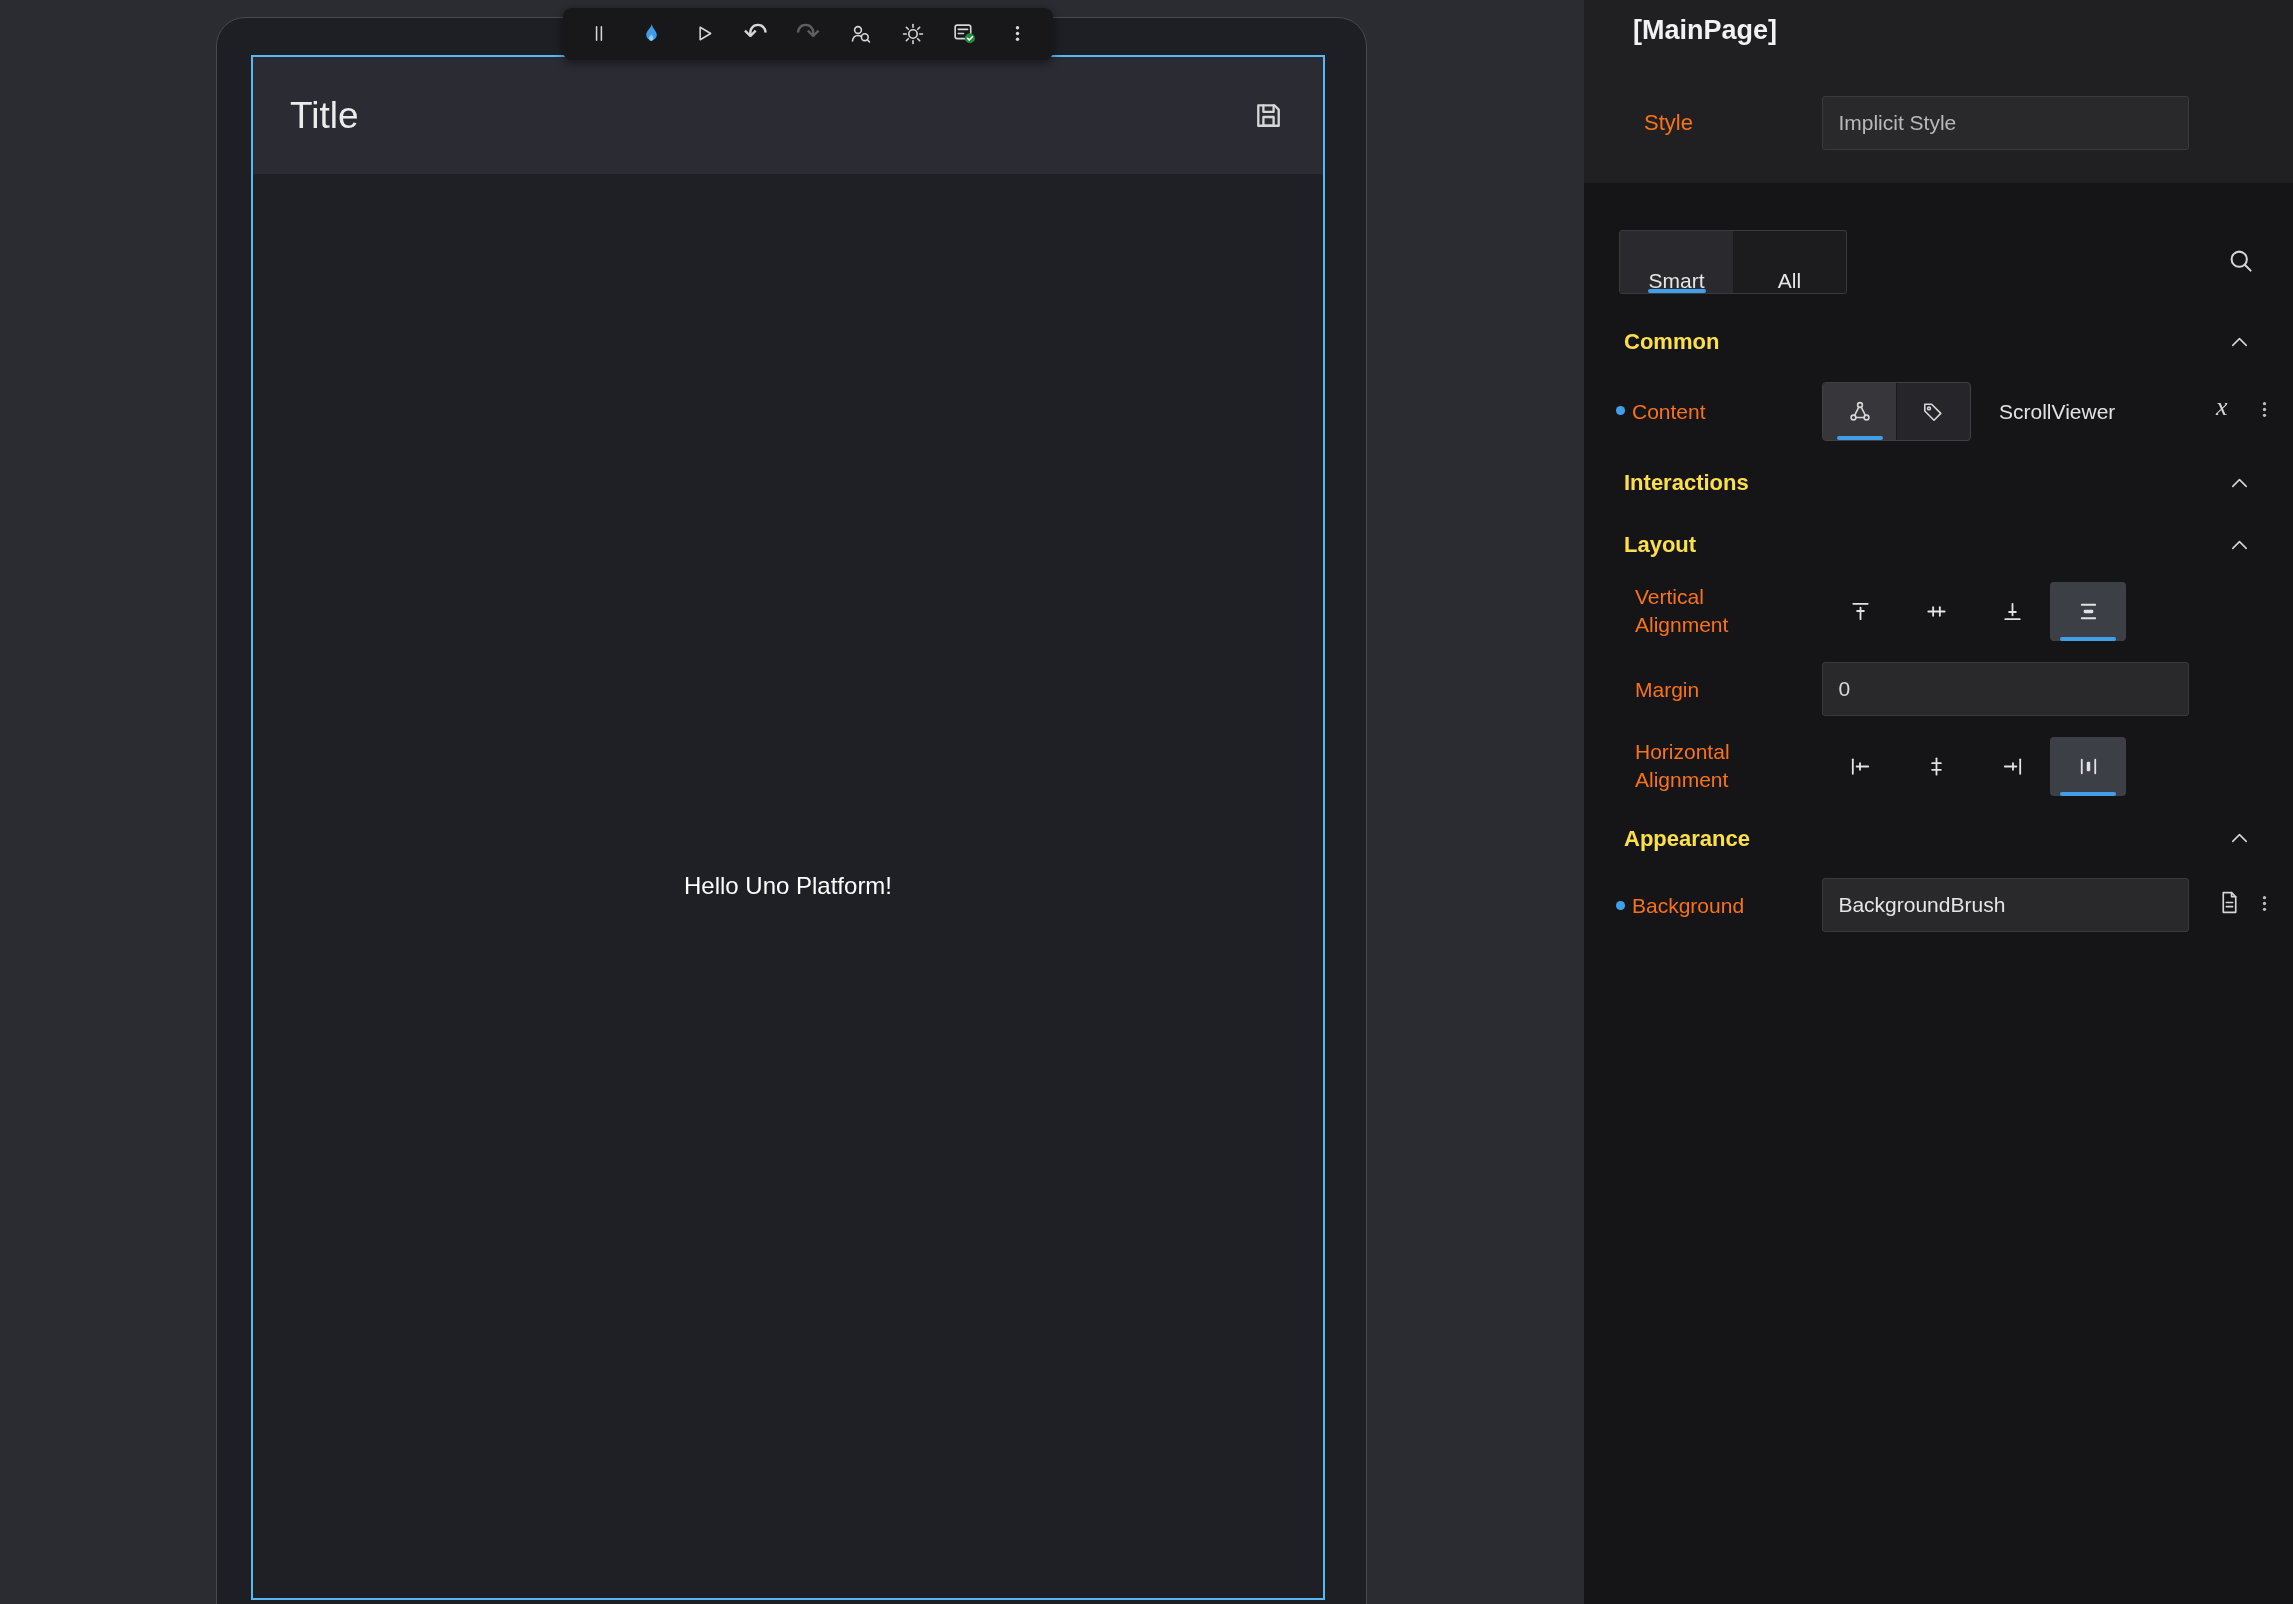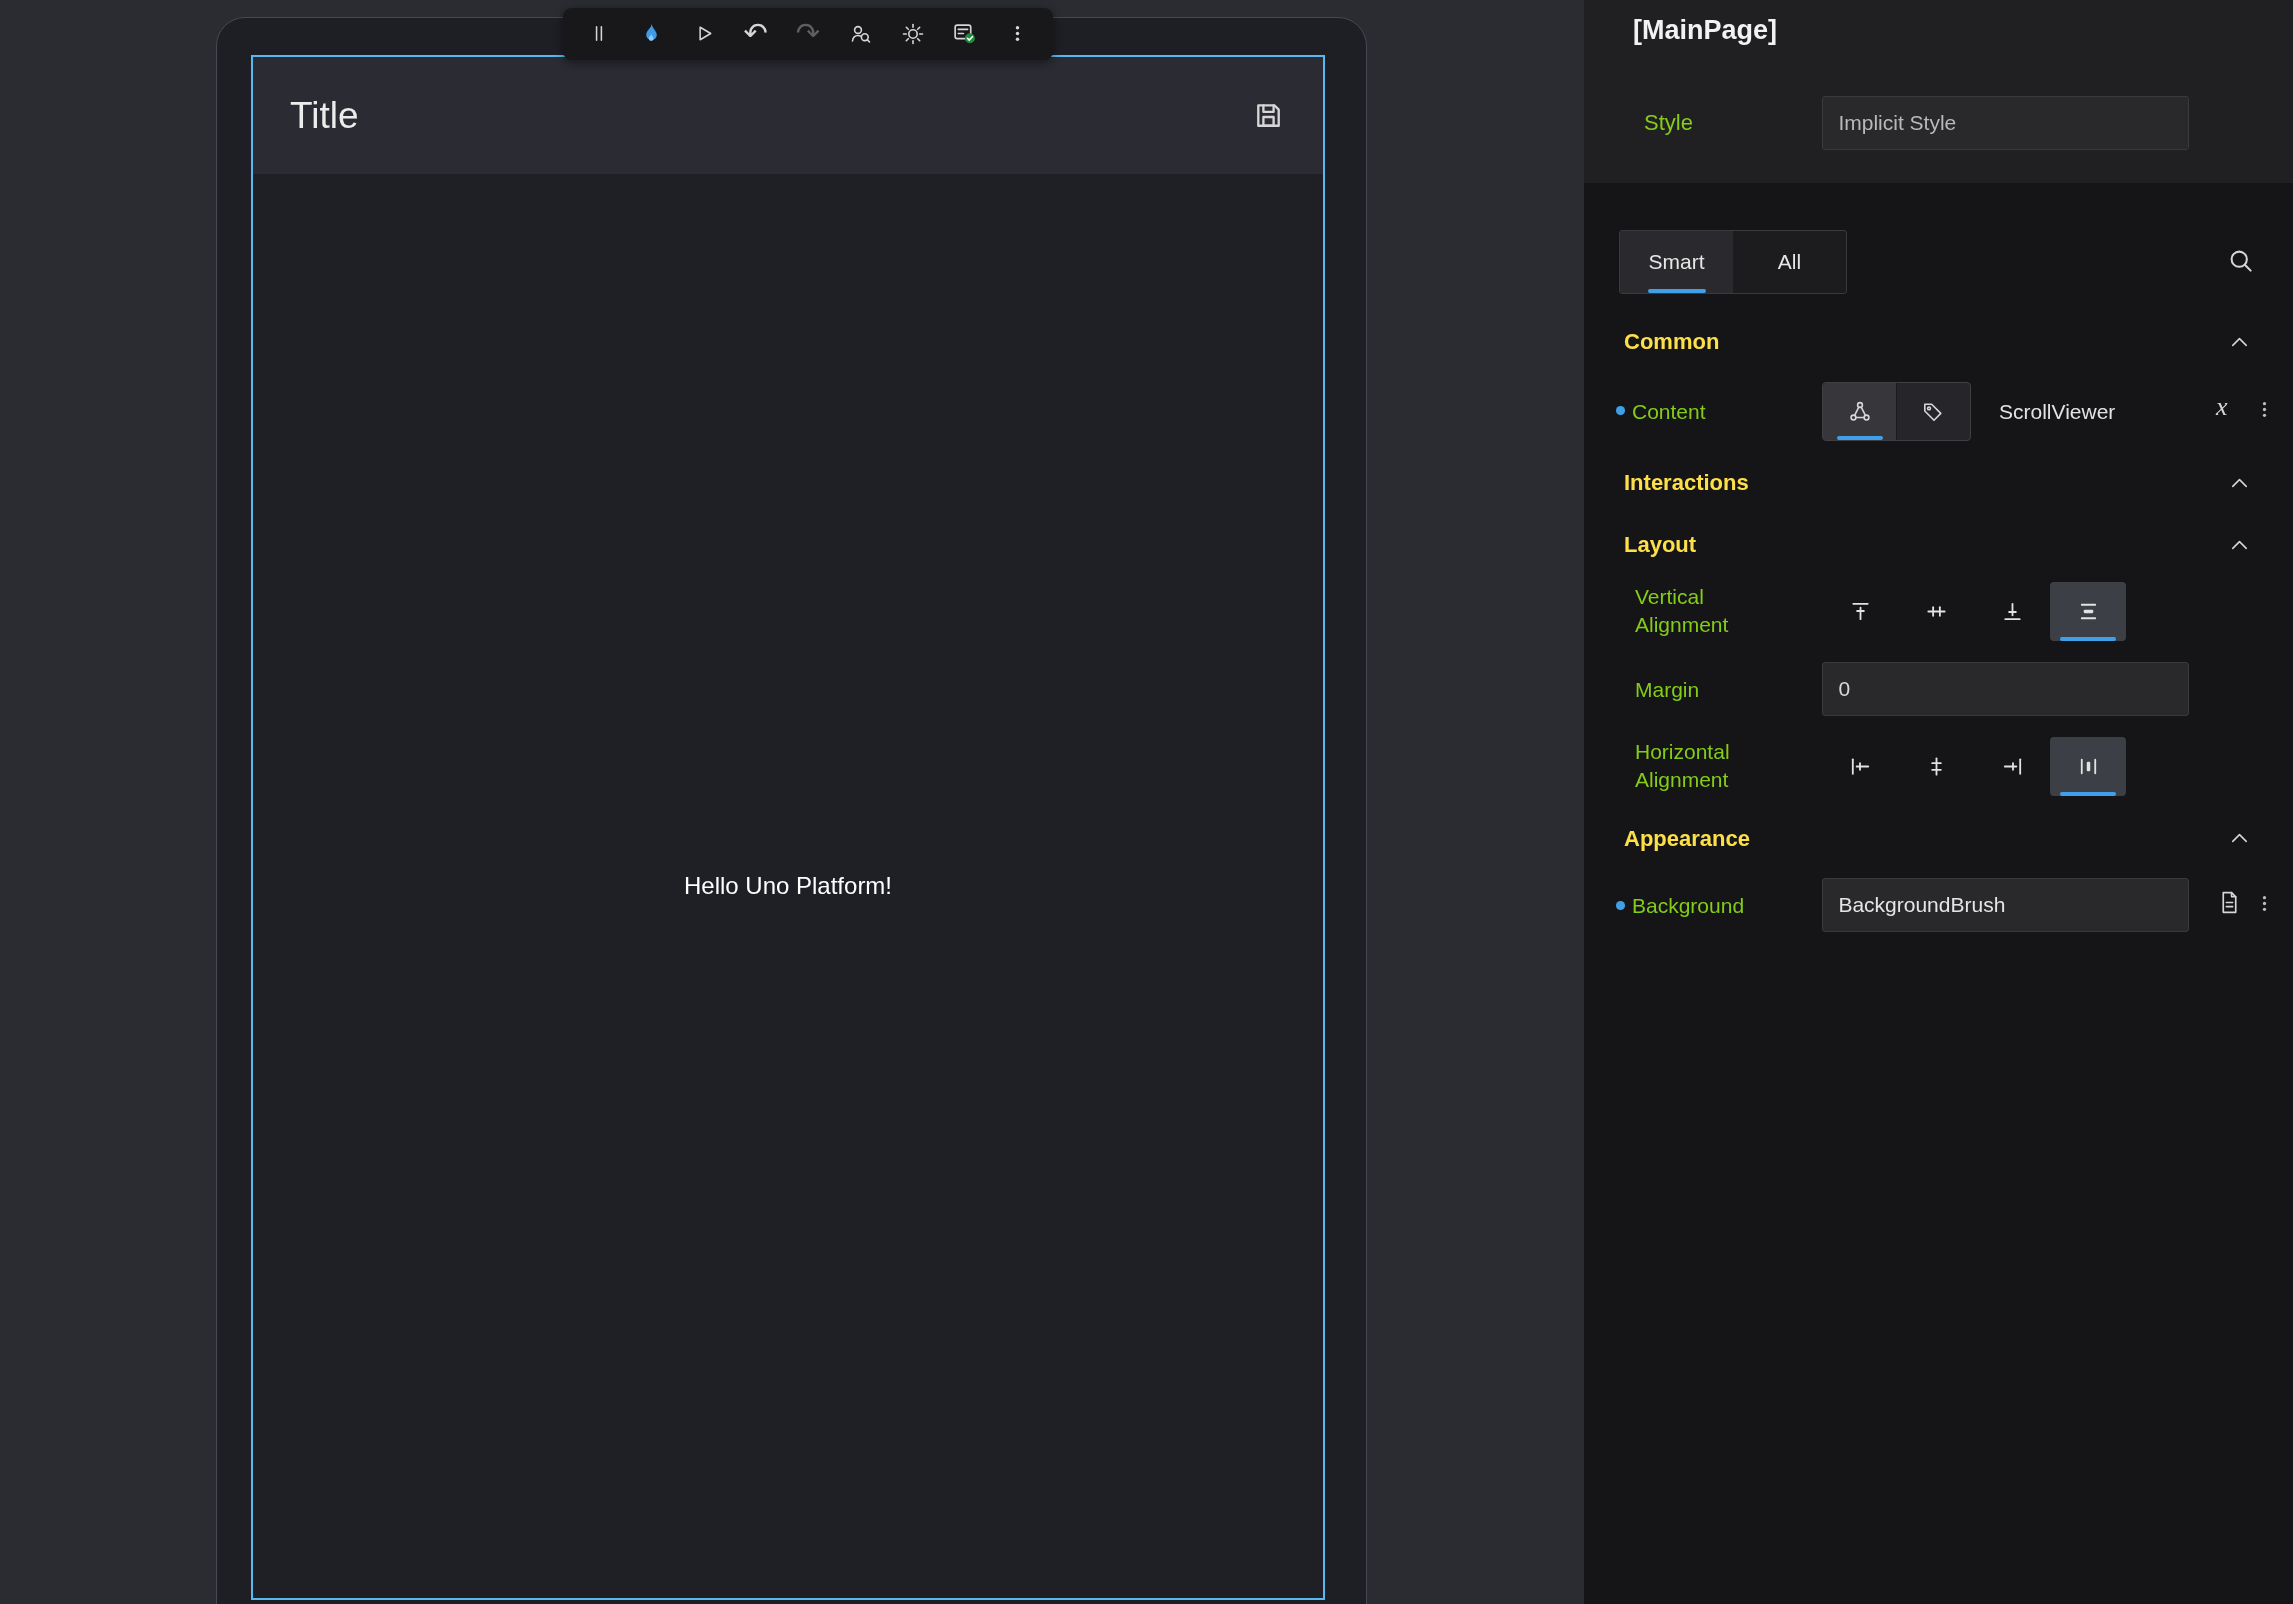--- a/index.html
+++ b/index.html
@@ -51,34 +51,34 @@
 
   
   .inspector {
     position:absolute; left:1584px; top:0; width:721px; height:1605px;
     background:#151517;
   }
   .insp-header {
     position:absolute; left:0; top:0; width:709px; height:183px; background:#202023;
   }
   .insp-title { position:absolute; left:49px; top:15.4px; font-size:27px; font-weight:bold; color:#f2f2f2; }
-  .lbl { position:absolute; font-size:22px; color:#84cc16; line-height:27px; }
+  .lbl { position:absolute; font-size:22px; color:#f97316; line-height:27px; }
   .textbox {
     position:absolute; height:54px; width:367px; left:238px;
     background:#29292c; border:1px solid #3a3a3d; border-radius:2.9px;
     display:flex; align-items:center; padding:0 15.4px;
     font-size:21px; color:#b9b9bb; cursor:text;
   }
 
   .tabs {
     position:absolute; left:35px; top:230px; width:228px; height:64px;
     border:1px solid #3a3a3d; border-radius:2.9px; display:flex; background:#1c1c1f;
   }
   .tab {
-    position:relative; flex:1; display:flex; align-items:center; justify-content:center;
+    position:relative; flex:1; display:flex; align-items:flex-end; justify-content:center;
     font-size:21px; color:#e6e6e6; cursor:pointer;
   }
   .tab.selected { background:#2a2a2e; }
   .tab.selected .tab-underline {
     position:absolute; bottom:0; left:50%; transform:translateX(-50%);
     width:58px; height:3.9px; background:#3f9fe8; border-radius:1.9px;
   }
 
   .icon-abs { position:absolute; cursor:pointer; }
 

